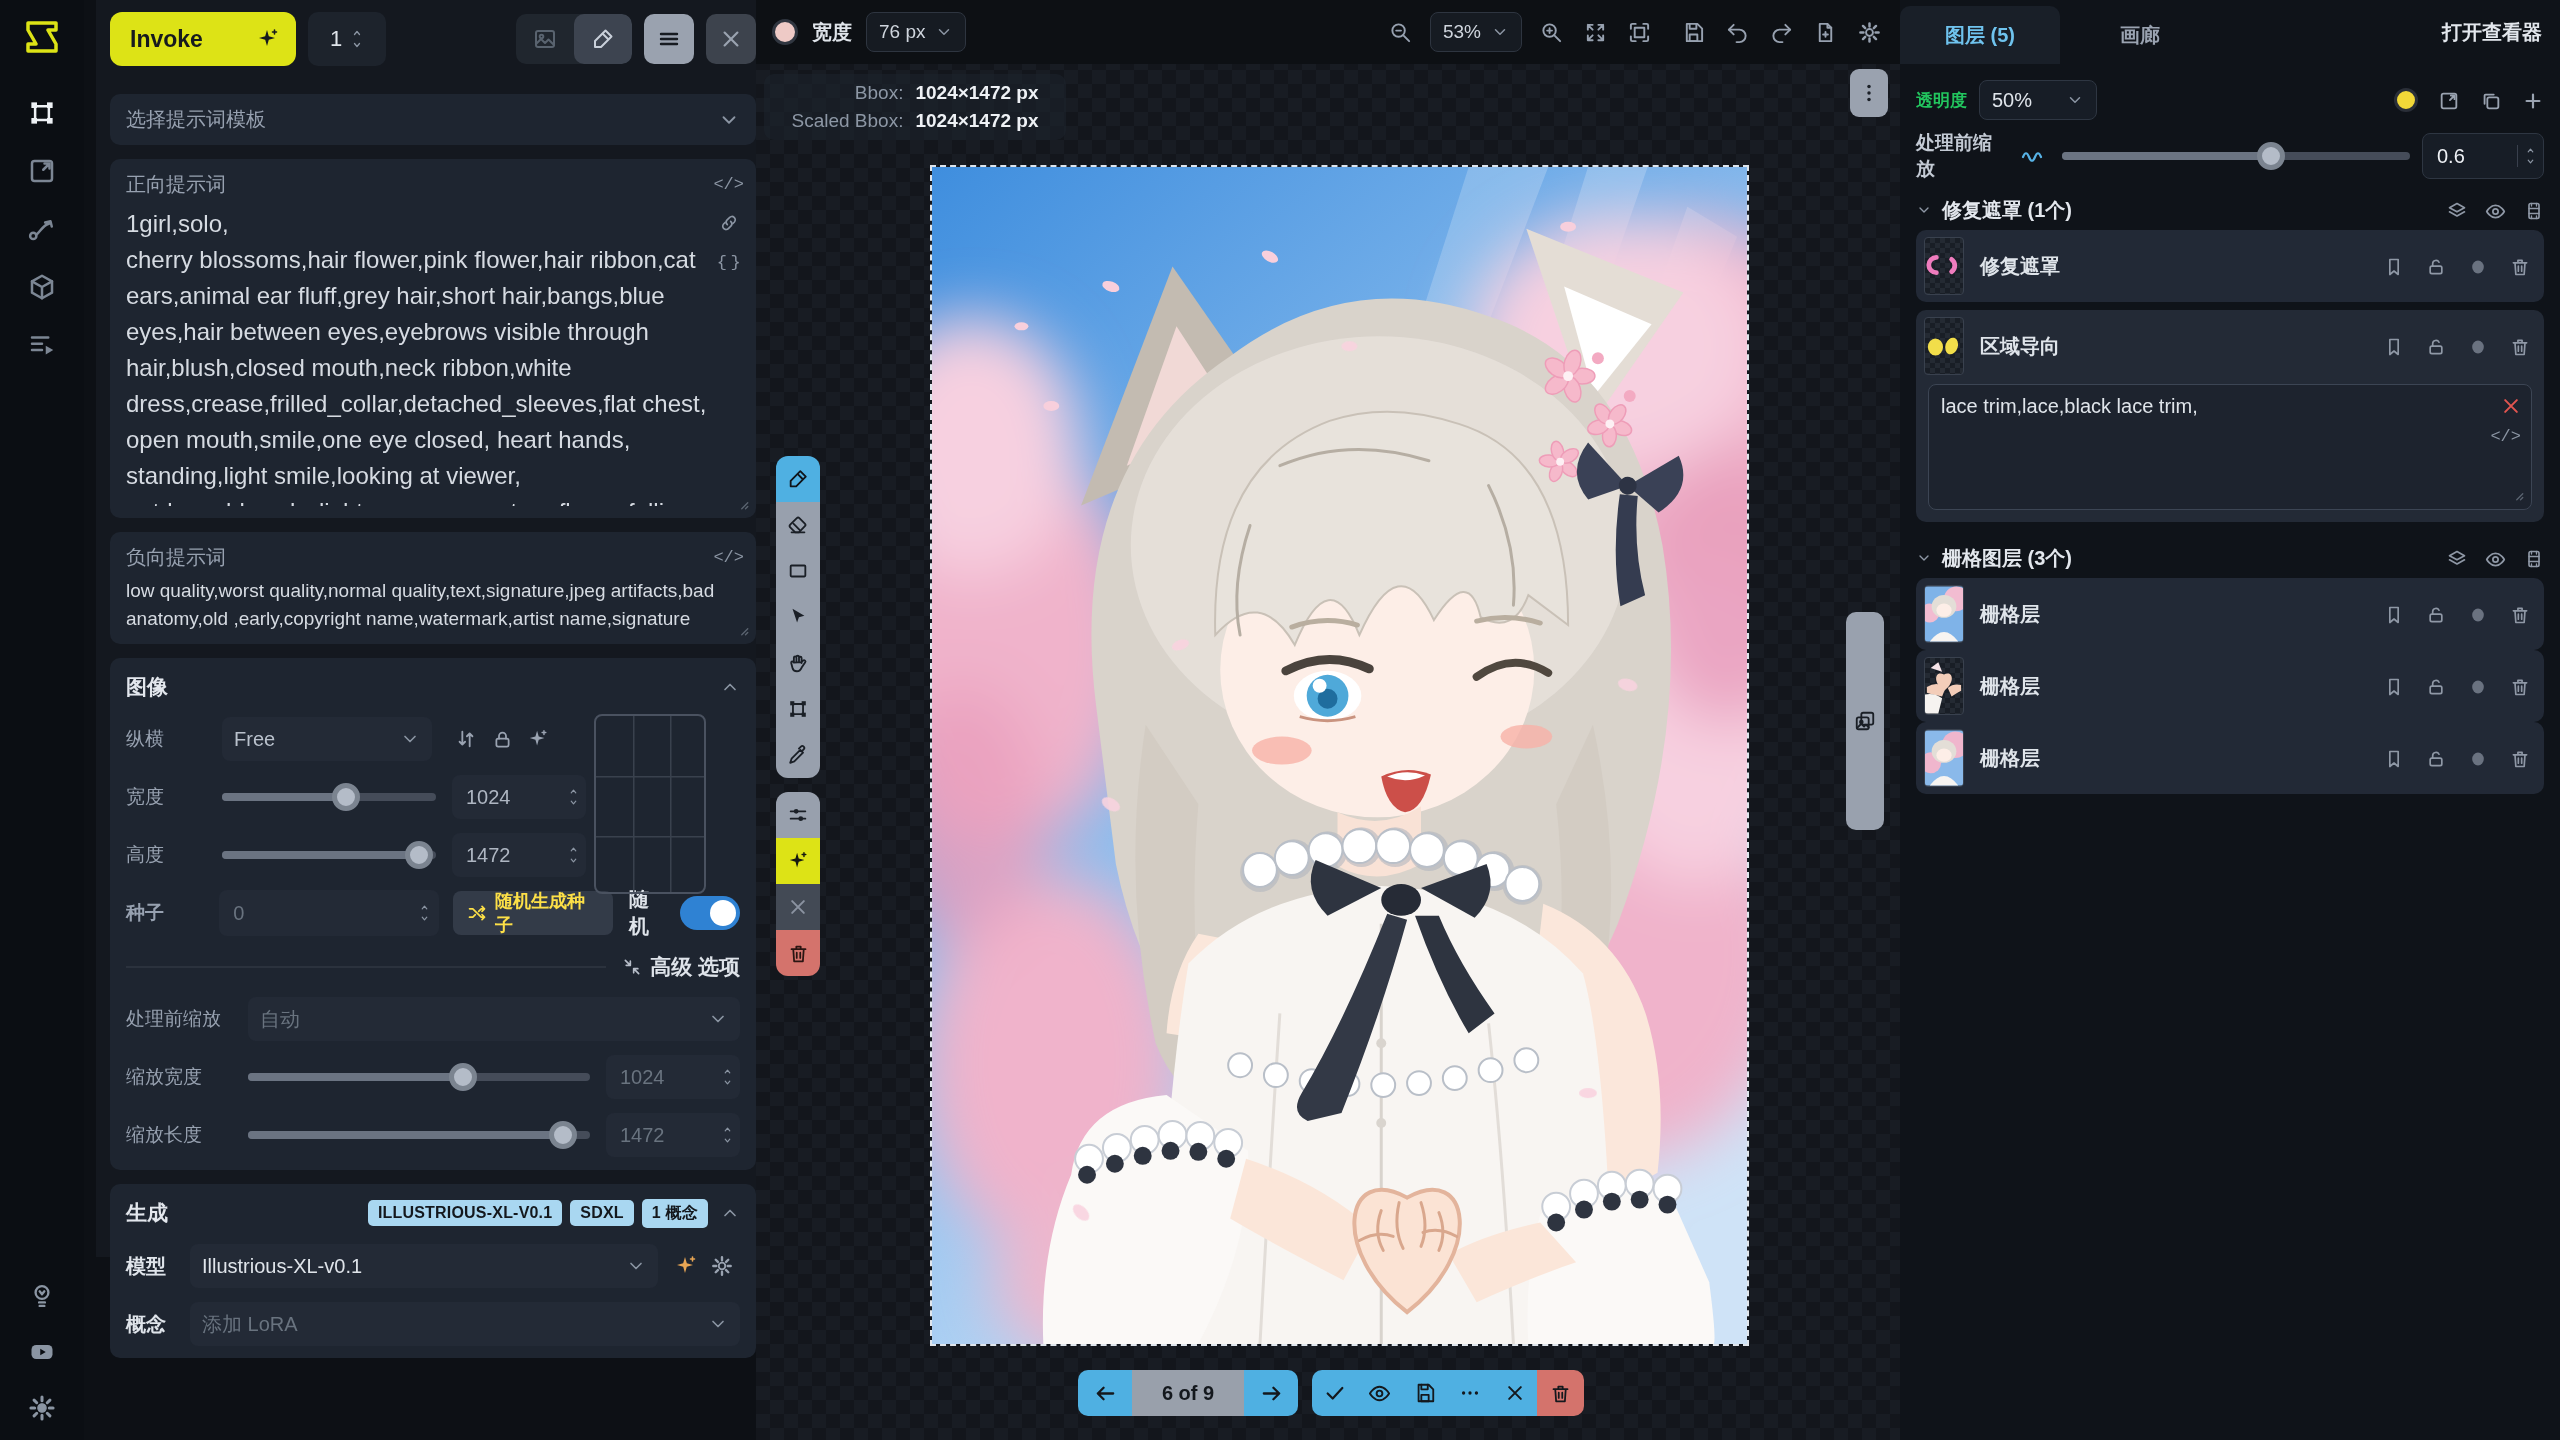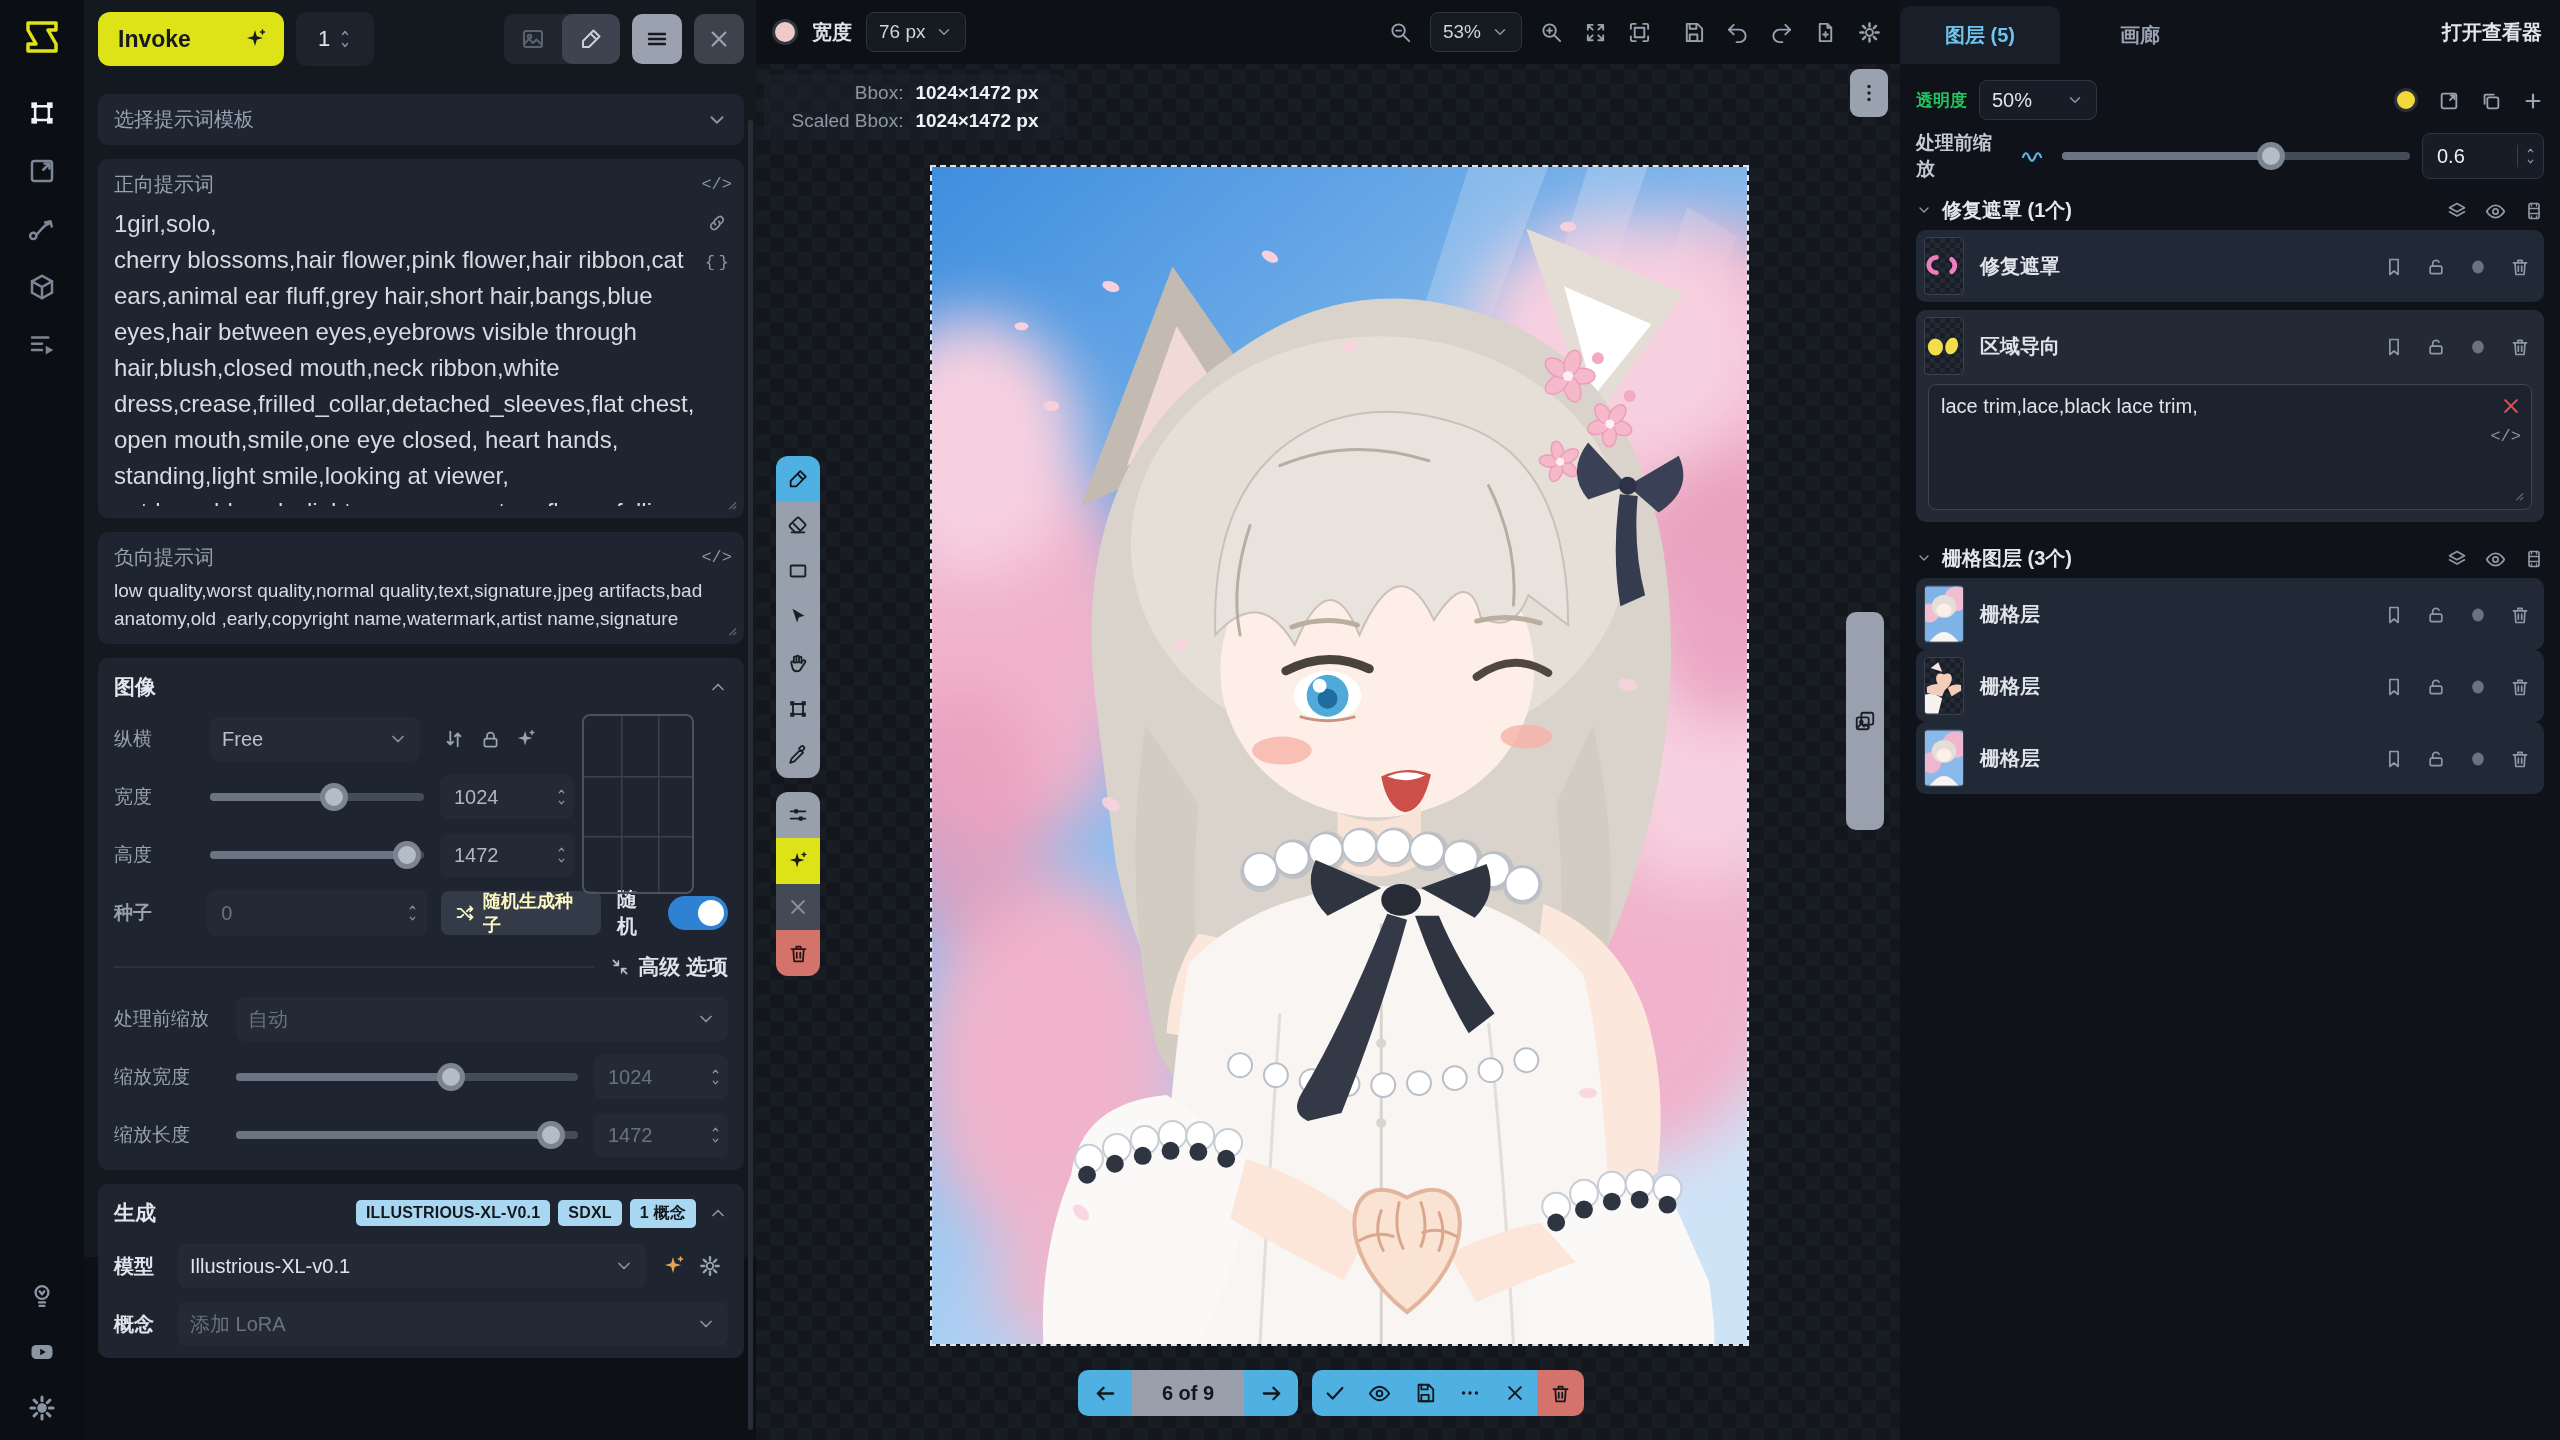--- a/index.html
+++ b/index.html
@@ -18,21 +18,21 @@
     stroke-width:2;stroke-linecap:round;stroke-linejoin:round;flex:0 0 auto}
   .spacer{flex:1}
   
   .sidebar{left:0;top:0;width:84px;height:1440px;background:#0b0e13;display:flex;
     flex-direction:column;align-items:center;padding:16px 0 18px}
   .logo{color:var(--yellow);margin-bottom:40px}
   .snav{display:flex;flex-direction:column;gap:28px;color:#7c8694}
   .snav .on{color:#eef1f5}
   .sbot{margin-top:auto;display:flex;flex-direction:column;gap:28px;color:#8b95a3}
   
-  .leftcol{left:84px;top:0;width:672px;height:1257px;background:var(--col-bg);
+  .leftcol{left:96px;top:0;width:672px;height:1257px;background:var(--col-bg);
     padding:12px 12px 0 14px;display:flex;flex-direction:column;gap:14px}
   .lscroll{position:absolute;right:3px;top:120px;width:5px;height:1310px;background:#272e38;border-radius:3px}
   .lp-head{display:flex;align-items:center;gap:12px;height:58px}
   .invoke-btn{width:186px;height:54px;background:var(--yellow);color:#161a1e;border-radius:12px;
     display:flex;align-items:center;padding:0 16px 0 20px;font-weight:bold;font-size:23px;cursor:pointer}
   .count{width:78px;height:54px;background:#1d232c;border-radius:10px;display:flex;align-items:center;
     justify-content:center;gap:8px;font-size:22px;color:#dfe4ea}
   .count .carets{display:flex;flex-direction:column;color:#8b95a3}
   .seg{height:50px;background:#20262e;border-radius:10px;display:flex;overflow:hidden}
   .seg>div{width:58px;display:flex;align-items:center;justify-content:center;color:#59636f}
@@ -74,21 +74,21 @@
   .aspect-preview{position:absolute;right:50px;top:56px;width:112px;height:180px;border:2px solid #4a5260;
     border-radius:8px;background:
       linear-gradient(#39414d,#39414d) 37px 0/1.5px 100% no-repeat,
       linear-gradient(#39414d,#39414d) 74px 0/1.5px 100% no-repeat,
       linear-gradient(#39414d,#39414d) 0 60px/100% 1.5px no-repeat,
       linear-gradient(#39414d,#39414d) 0 120px/100% 1.5px no-repeat}
   .seedin{width:226px;height:46px;background:var(--input2);border-radius:8px;display:flex;
     align-items:center;padding:0 8px 0 14px;color:var(--dim)}
   .seedin .steps{display:flex;flex-direction:column;margin-left:auto;color:#8b95a3}
   .rndbtn{height:44px;background:#333b48;border-radius:8px;display:flex;align-items:center;gap:8px;
-    padding:0 14px;margin-left:14px;color:#fef9c3;font-size:18px;font-weight:bold;cursor:pointer}
+    padding:0 14px;margin-left:14px;color:#fde047;font-size:18px;font-weight:bold;cursor:pointer}
   .toggle{width:62px;height:34px;border-radius:17px;background:var(--toggle);position:relative;
     margin-left:12px;cursor:pointer}
   .toggle .tknob{position:absolute;right:4px;top:4px;width:26px;height:26px;border-radius:50%;background:#fff}
   .advrow{display:flex;align-items:center;height:34px;margin-top:14px;color:#dfe4ea}
   .divline{flex:1;height:2px;background:#2b323d;margin-right:16px}
   .badge{background:var(--badge);color:#14181d;font-weight:bold;font-size:16px;border-radius:5px;
     padding:4px 10px;letter-spacing:.2px}
   .genrow{display:flex;align-items:center;margin-top:14px}
   .glbl{width:64px;font-weight:bold;color:#dfe4ea;font-size:20px}
   .stub{height:26px;border-radius:10px 10px 0 0;background:#242b36;margin:0 2px}

